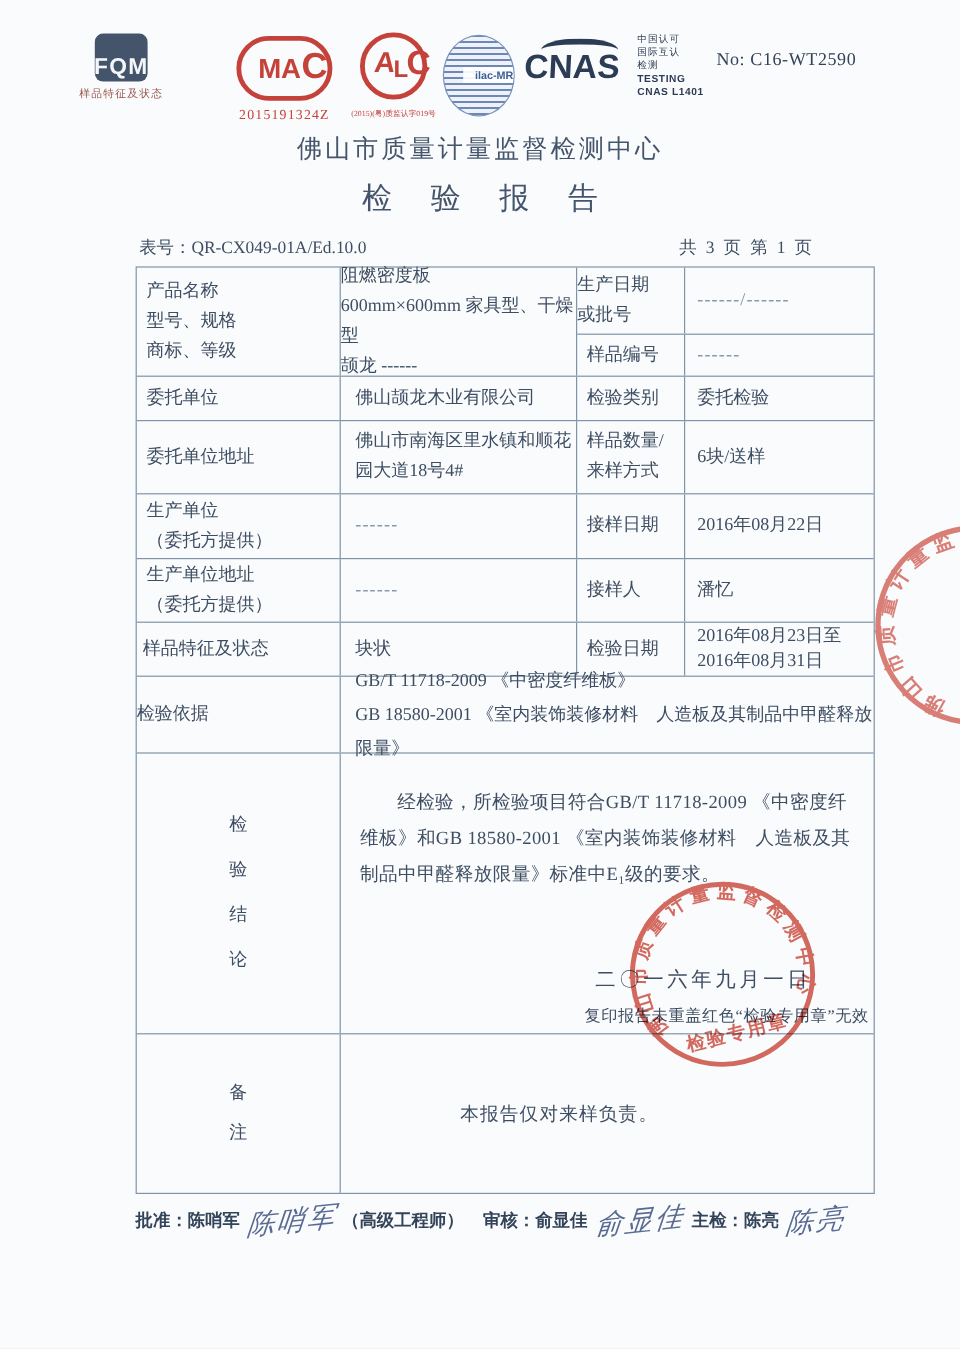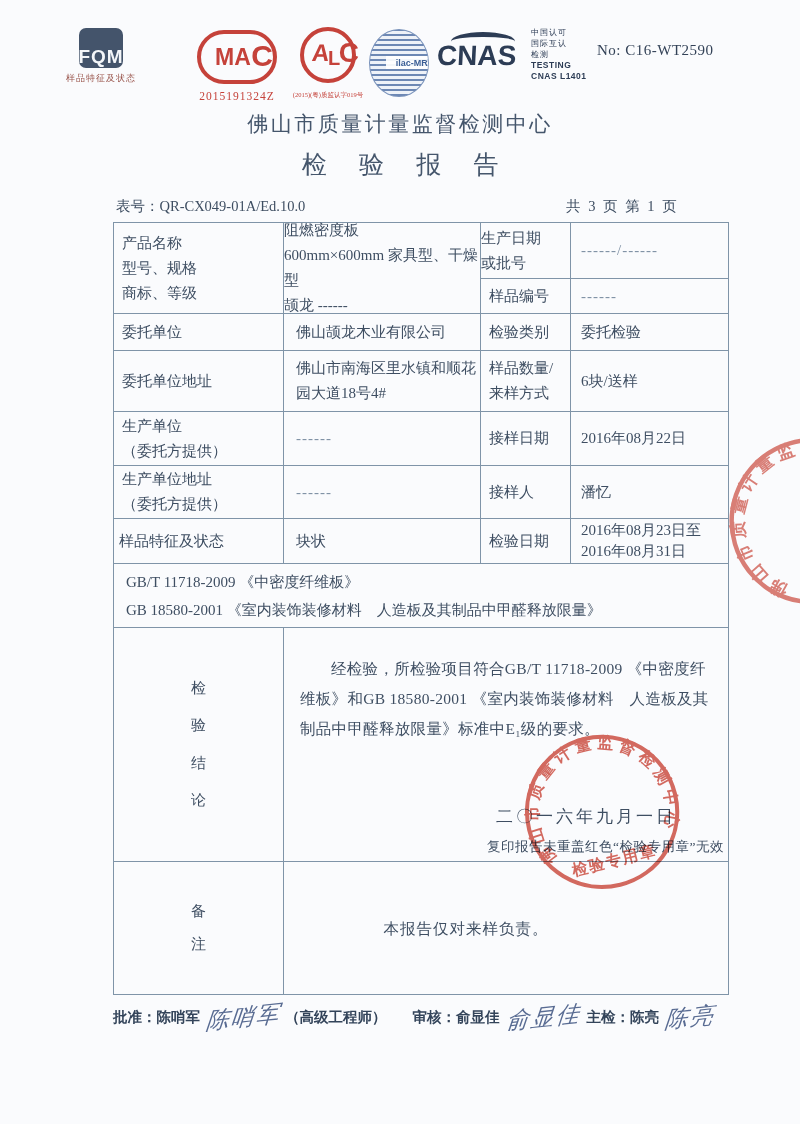--- a/index.html
+++ b/index.html
@@ -78,21 +78,21 @@
   .concl-text{margin:26px 18px 0 16px;text-indent:2em;line-height:30px;font-size:15.5px;letter-spacing:.3px;}
   .concl-date{position:absolute;left:212px;top:176px;font-size:17px;letter-spacing:3px;}
   .concl-note{position:absolute;right:4px;bottom:2px;font-size:13.5px;letter-spacing:.5px;}
   .remark-cell{flex:1;align-items:center;padding-right:80px;font-size:15.5px;letter-spacing:1px;}
 
   
   .footer{position:absolute;left:113px;top:1002px;width:640px;display:flex;align-items:center;
     font-size:14.5px;font-weight:bold;color:#33445a;white-space:nowrap;}
   .sig{display:inline-block;font-size:23px;font-weight:normal;color:#3d5380;opacity:.85;
     transform:rotate(-6deg) skewX(-12deg);margin:0 4px 0 6px;font-style:italic;letter-spacing:2px;}
-  .ft-gap1{margin-left:26px;}
+  .ft-gap1{margin-left:16px;}
   .ft-gap2{margin-left:2px;}
 
   
   .stamp{position:absolute;mix-blend-mode:multiply;pointer-events:none;}
   .stamp svg text{font-family:"Liberation Serif","DejaVu Serif",serif;font-weight:bold;}
   .stamp-main{left:519px;top:727px;width:165px;height:165px;transform:rotate(-14deg);opacity:.82;}
   .stamp-side{left:722px;top:430px;width:178px;height:178px;transform:rotate(-38deg);opacity:.7;}
 </style>
 </head>
 <body>
@@ -261,20 +261,23 @@
       <div class="c w-rlabel">
           <div>检验日期</div>
         </div>
       <div class="c w-rval last" style="line-height:21px">
         <div>2016年08月23日至</div>
         <div>2016年08月31日</div>
       </div>
     </div>
 
     <div class="trow h63">
+      <div class="c w-label center">
+          <div>检验依据</div>
+        </div>
       <div class="c vwide last" style="line-height:28px">
         <div>GB/T 11718-2009 《中密度纤维板》</div>
         <div>GB 18580-2001 《室内装饰装修材料　人造板及其制品中甲醛释放限量》</div>
       </div>
     </div>
 
     <div class="trow h233">
       <div class="c vert-label">
         <div>检</div>
         <div>验</div>

